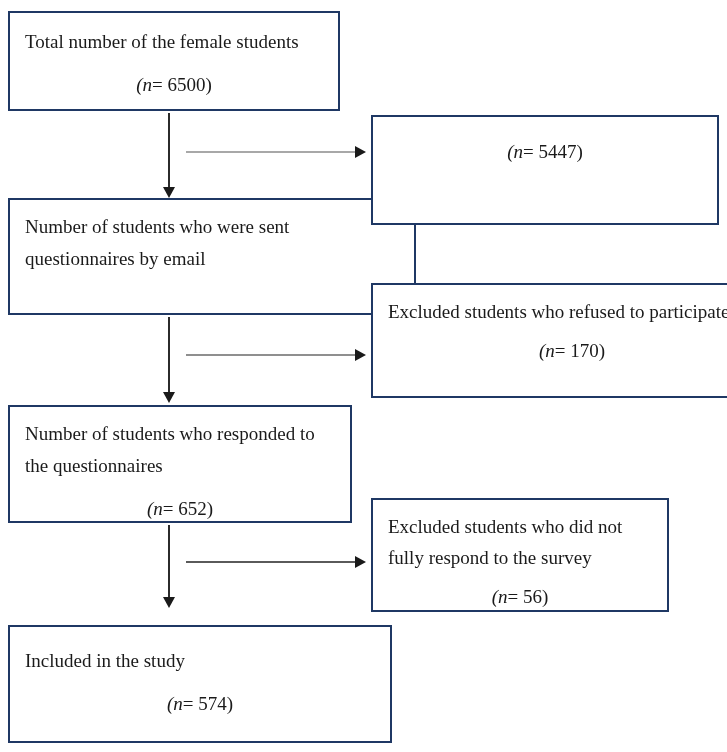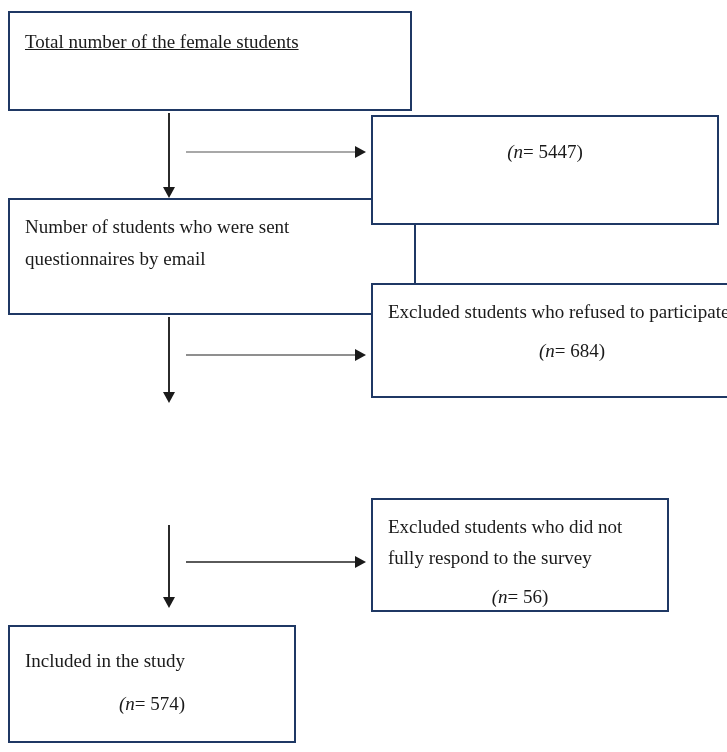--- a/index.html
+++ b/index.html
@@ -75,41 +75,46 @@
   }
   .arrow-right.shade-1{background:var(--arrow-line-1);}
   .arrow-right.shade-2{background:var(--arrow-line-2);}
   .arrow-right.shade-3{background:var(--arrow-line-3);}
 </style>
 </head>
 <body>
 
 <div class="canvas">
 
-  <div class="fbox" style="left:8px;top:11px;width:404px;height:100px;padding-top:13px;text-decoration:underline;">
+  <div class="fbox" style="left:8px;top:11px;width:332px;height:100px;padding-top:13px;">
     <div class="box-label">Total number of the female students</div>
+    <div class="n-line"><span class="italic-n">(n</span><span>= 6500)</span></div>
   </div>
 
   <div class="fbox" style="left:8px;top:198px;width:408px;height:117px;">
     <div class="box-label">Number of students who were sent questionnaires by email</div>
   </div>
 
+  <div class="fbox" style="left:8px;top:405px;width:344px;height:118px;">
+    <div class="box-label">Number of students who responded to the questionnaires</div>
+    <div class="n-line"><span class="italic-n">(n</span><span>= 652)</span></div>
+  </div>
 
-  <div class="fbox" style="left:8px;top:625px;width:288px;height:118px;padding-top:18px;">
+  <div class="fbox" style="left:8px;top:625px;width:384px;height:118px;padding-top:18px;">
     <div class="box-label">Included in the study</div>
     <div class="n-line"><span class="italic-n">(n</span><span>= 574)</span></div>
   </div>
 
   <div class="fbox right" style="left:371px;top:115px;width:348px;height:110px;">
     <div class="n-line"><span class="italic-n">(n</span><span>= 5447)</span></div>
   </div>
 
   <div class="fbox right" style="left:371px;top:283px;width:402px;height:115px;">
     <div class="box-label">Excluded students who refused to participate</div>
-    <div class="n-line"><span class="italic-n">(n</span><span>= 684)</span></div>
+    <div class="n-line"><span class="italic-n">(n</span><span>= 170)</span></div>
   </div>
 
   <div class="fbox right" style="left:371px;top:498px;width:298px;height:114px;">
     <div class="box-label">Excluded students who did not fully respond to the survey</div>
     <div class="n-line"><span class="italic-n">(n</span><span>= 56)</span></div>
   </div>
 
   <div class="arrow-down" style="left:168px;top:113px;height:74px;"></div>
   <div class="arrow-down" style="left:168px;top:317px;height:75px;"></div>
   <div class="arrow-down" style="left:168px;top:525px;height:72px;"></div>

